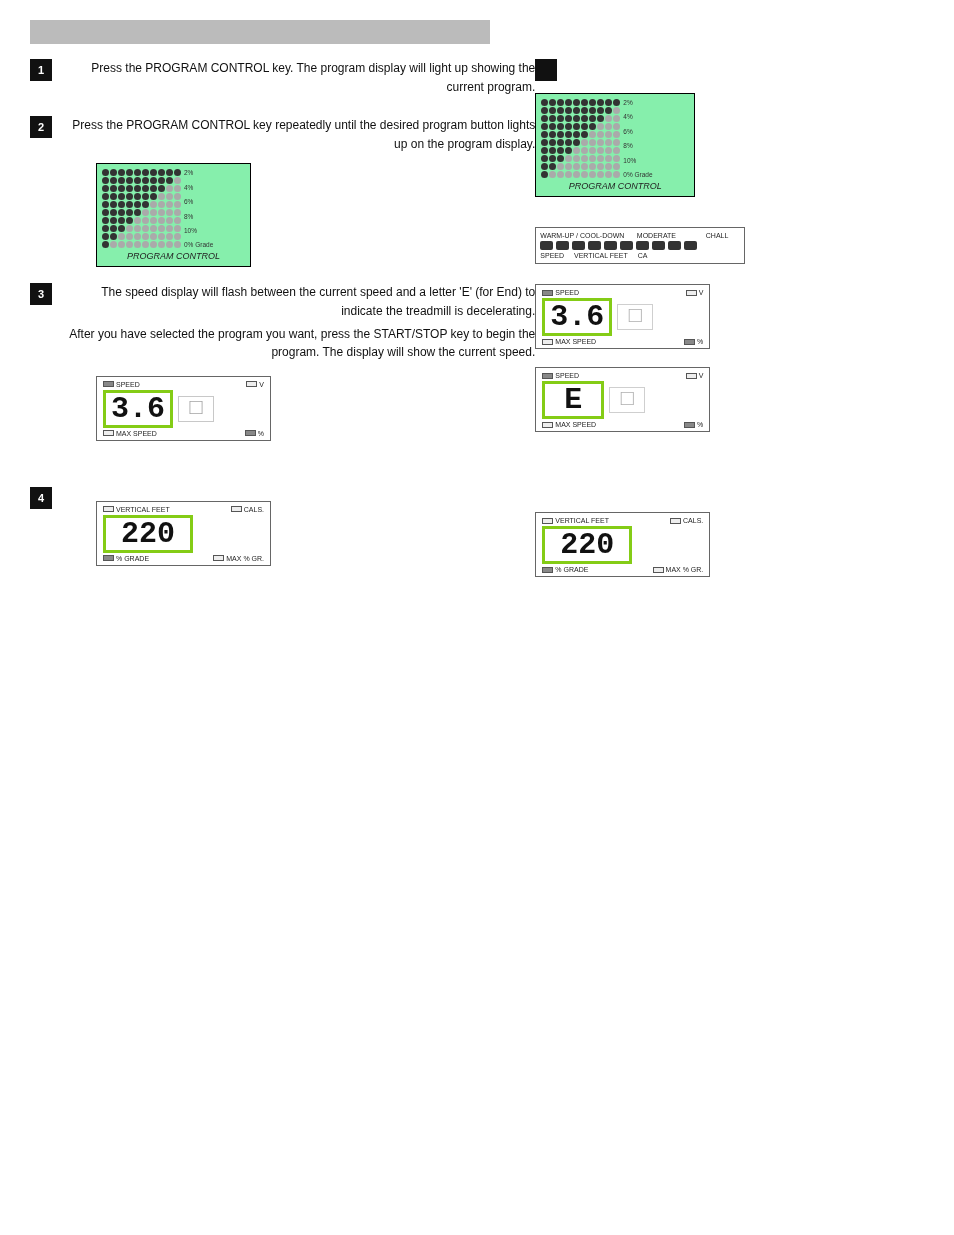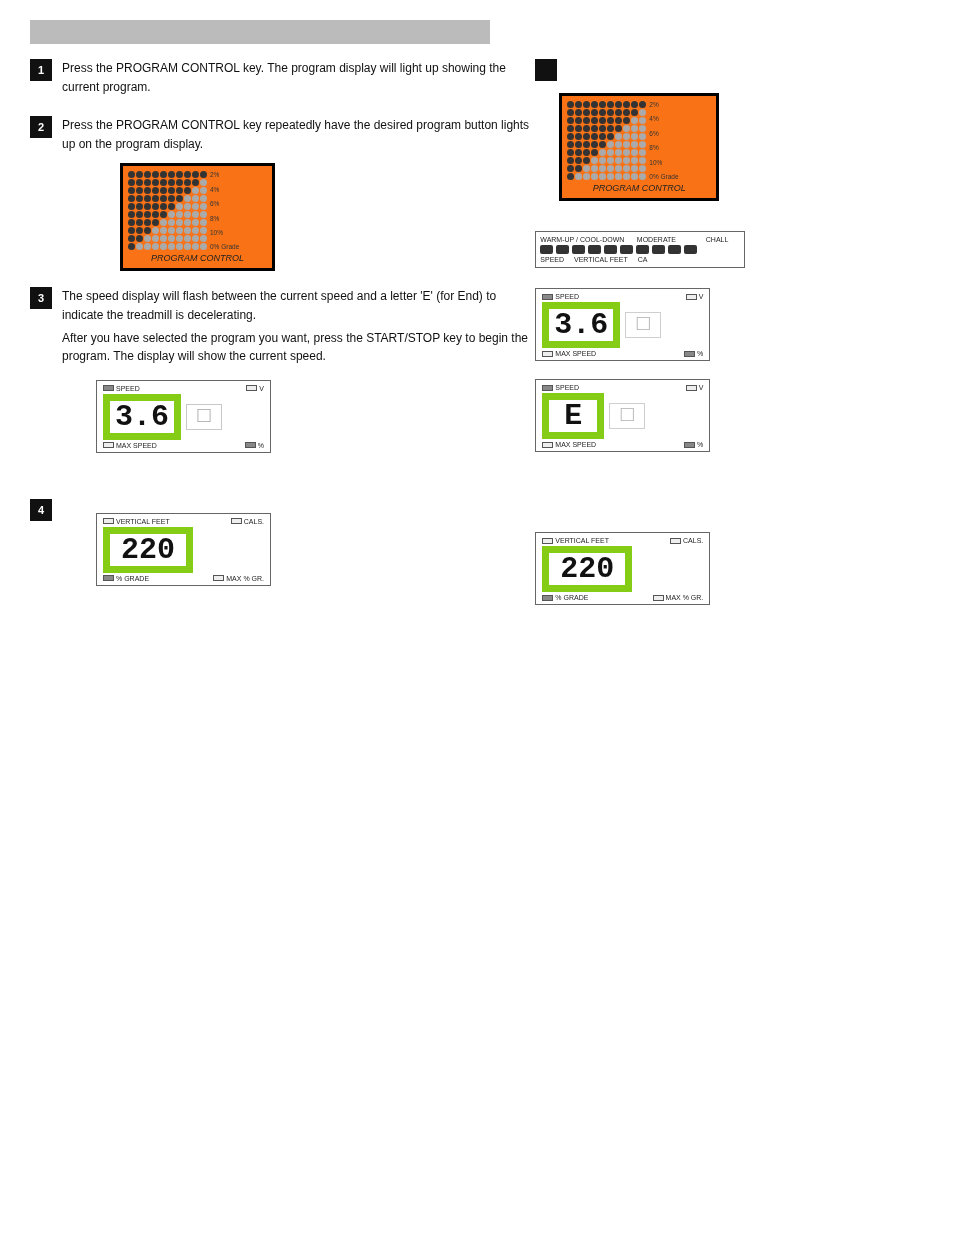--- a/index.html
+++ b/index.html
@@ -46,34 +46,34 @@
     }
 
     .step-content {
       flex: 1;
     }
 
     .step-body {
       font-size: 12px;
       line-height: 1.55;
       color: #111;
+      text-align: right;
     }
 
     .step-body p {
       margin-bottom: 4px;
     }
 
     
     .pc-display {
-      border: 3px solid #000000;
+      border: 1px solid #000000;
       width: 155px;
       padding: 5px;
-      background: #f97316;
+      background: #86efac;
       position: relative;
-      margin-left: 24px;
     }
 
     .pc-display-inner {
       display: flex;
     }
 
     .pc-dot-grid {
       display: flex;
       flex-direction: column;
       gap: 1px;
@@ -146,21 +146,21 @@
     .dp-ind.white { background: #eee; }
 
     .dp-digits {
       display: flex;
       gap: 5px;
       align-items: center;
       margin: 2px 0;
     }
 
     .dp-num {
-      border: 7px solid #84cc16;
+      border: 3px solid #84cc16;
       font-family: 'Courier New', monospace;
       font-size: 30px;
       font-weight: bold;
       color: #111;
       padding: 1px 5px;
       min-width: 62px;
       text-align: center;
       line-height: 1;
     }
 
@@ -275,21 +275,21 @@
           <div class="step-body">
             <p>Press the PROGRAM CONTROL key. The program display will light up showing the current program.</p>
           </div>
         </div>
       </div>
 
       <div class="step-group">
         <div class="step-number-block">2</div>
         <div class="step-content">
           <div class="step-body">
-            <p>Press the PROGRAM CONTROL key repeatedly have the desired program button lights up on the program display.</p>
+            <p>Press the PROGRAM CONTROL key repeatedly until the desired program button lights up on the program display.</p>
           </div>
 
           <div class="inline-figure">
             <div class="pc-display">
               <div class="pc-display-inner">
                 <div class="pc-dot-grid">
 
                   <div class="pc-dot-row">
                     <div class="pc-d on"></div>
                       <div class="pc-d on"></div>

